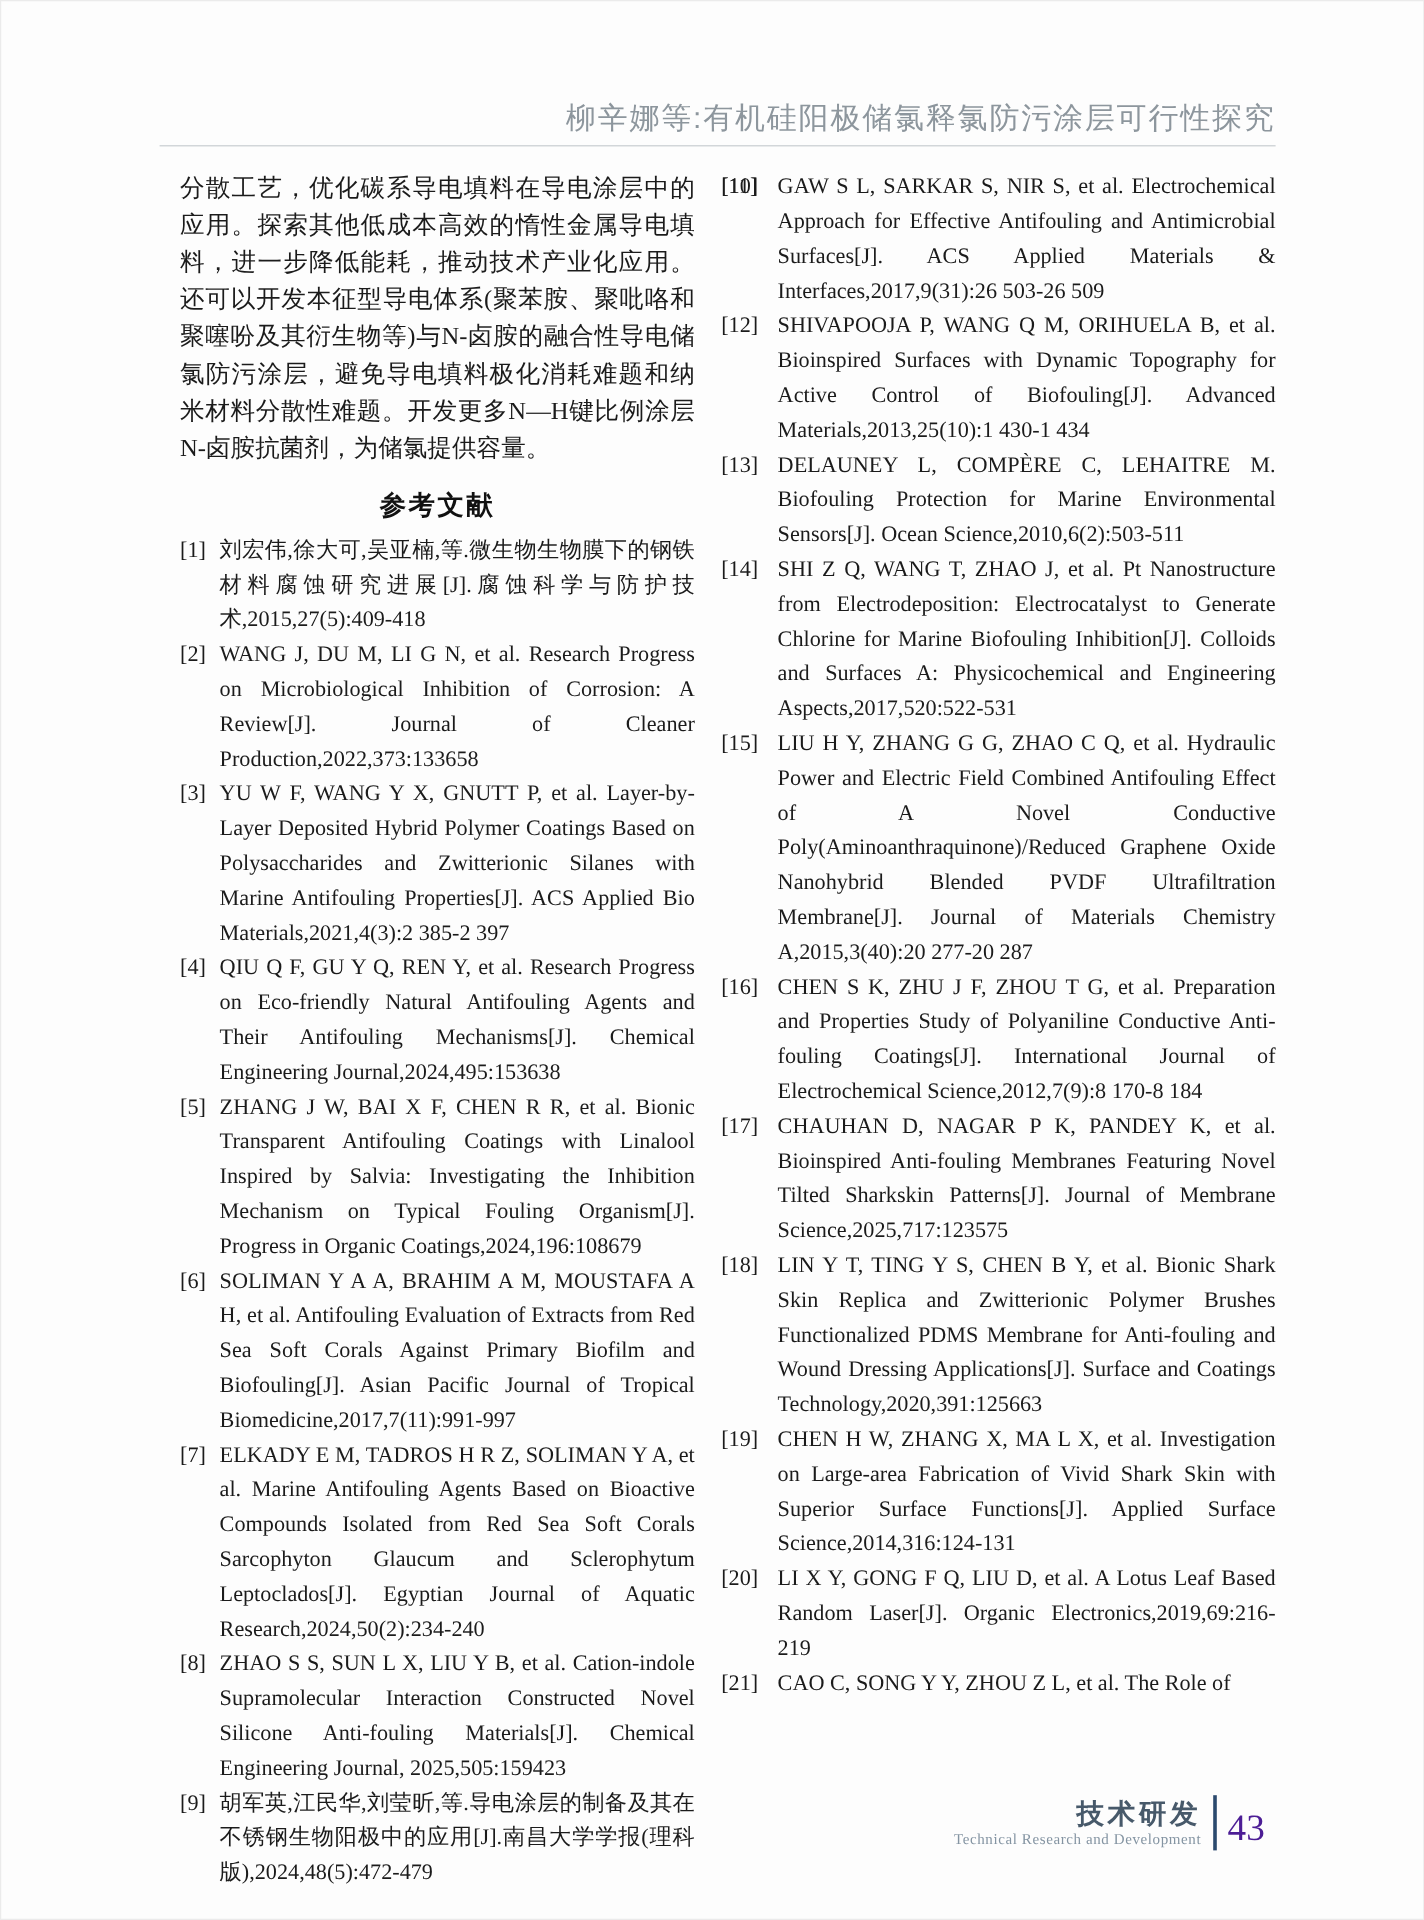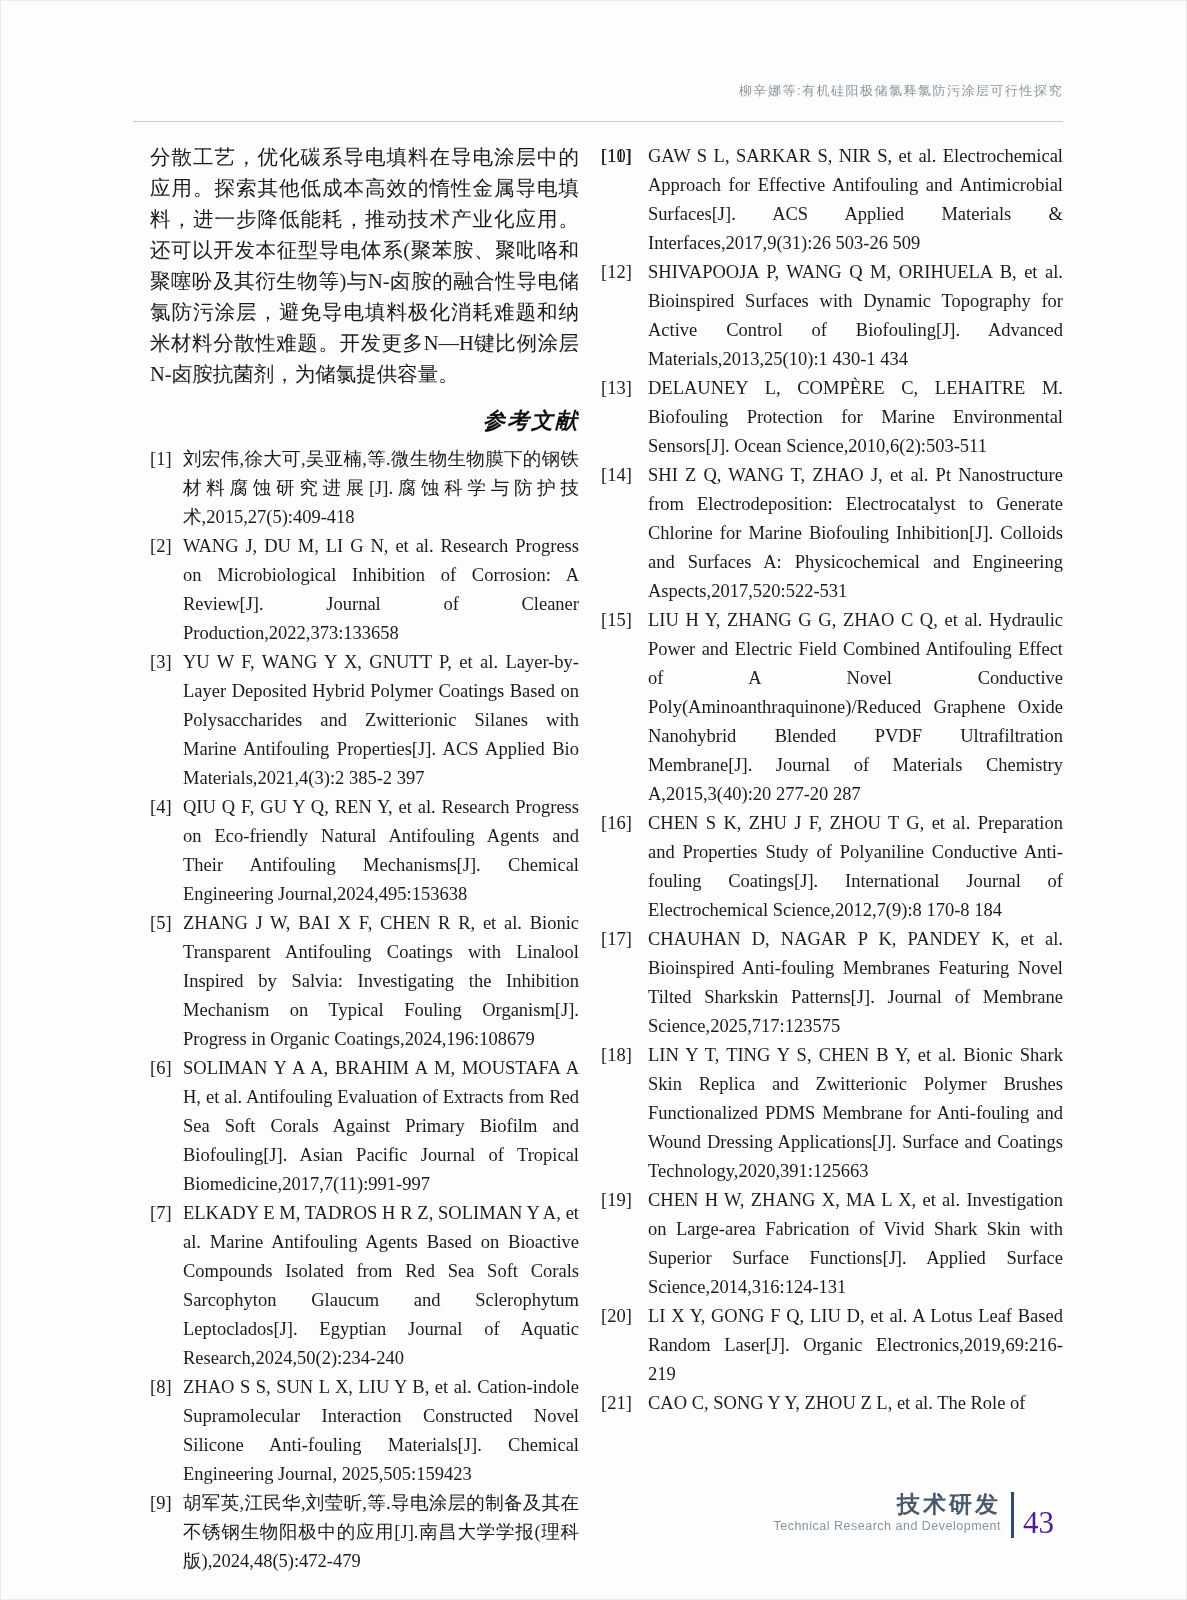--- a/index.html
+++ b/index.html
@@ -7,59 +7,58 @@
     width:1187px;height:1600px;position:relative;
     background:#fdfdfd;
     font-family:"Liberation Serif","DejaVu Serif",serif;
     color:#1e1e1e;
     box-shadow:inset 0 0 0 1px #ebebeb;
     overflow:hidden;
   }
   .running-head{
     position:absolute;top:82px;right:124px;
     font-family:"Liberation Sans","DejaVu Sans",sans-serif;
-    font-size:13px;letter-spacing:1.5px;color:#8d969d;
+    font-size:25px;letter-spacing:1.5px;color:#8d969d;
     white-space:nowrap;
   }
   .head-rule{
     position:absolute;top:121px;left:133px;right:124px;height:1px;
     background:#c7ccd0;
   }
   .col{position:absolute;top:142px;}
   .col-left{left:150px;width:429px;}
   .col-right{left:601px;width:462px;}
   .body-par{
     margin:0;font-size:20.5px;line-height:31px;
     text-align:justify;color:#1b1b1b;
   }
   .ref-heading{
-    margin:16px 0 9px 0;text-align:right;
+    margin:16px 0 9px 0;text-align:center;
     font-size:22px;font-weight:bold;color:#111;
     letter-spacing:2px;
-    font-style:italic;
   }
   .ref-item{
     position:relative;text-align:justify;
     font-size:18.5px;line-height:29px;color:#1b1b1b;
   }
   .col-left .ref-item{padding-left:33px;}
   .col-right .ref-item{padding-left:47px;}
   .ref-id{position:absolute;left:0;top:0;}
   .page-footer{
     position:absolute;top:1492px;right:133px;
-    display:flex;align-items:flex-start;
+    display:flex;align-items:center;
   }
   .footer-label{text-align:right;}
   .footer-cn{
     font-family:"Liberation Sans","DejaVu Sans",sans-serif;
     font-size:23px;font-weight:bold;letter-spacing:3px;
     color:#47596a;line-height:24px;
   }
   .footer-en{
-    font-family:Liberation Sans, sans-serif;
+    font-family:Liberation Serif, serif;
     font-size:12.5px;color:#8494a2;margin-top:3px;
     letter-spacing:0.5px;line-height:14px;
   }
   .footer-bar{
     width:3px;height:46px;background:#2c4a6e;
     margin:0 9px 0 10px;
   }
   .footer-page{
     font-size:31px;color:#4c1d95;line-height:46px;
     padding-top:8px;

